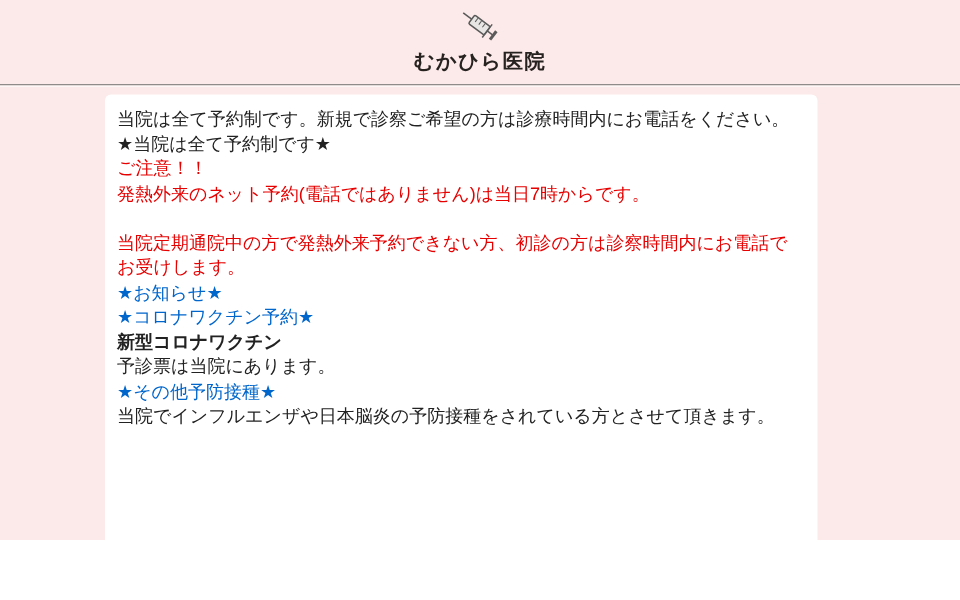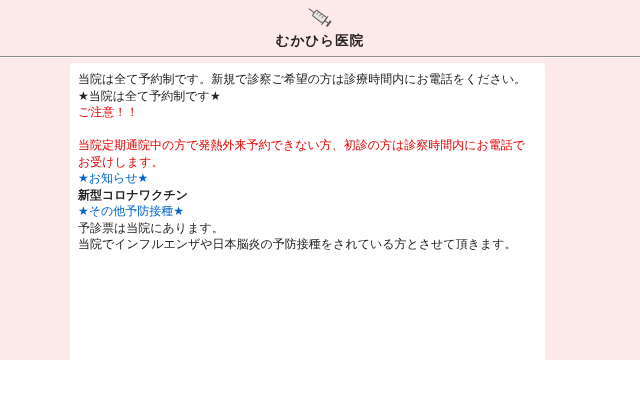--- a/index.html
+++ b/index.html
@@ -93,24 +93,26 @@
     <h1 class="clinic-title">むかひら医院</h1>
   </header>
 
   <hr class="header-divider">
 
   <main class="notice-panel">
     <div id="lines">
         <div class="line"><span class="seg-plain">当院は全て予約制です。新規で診察ご希望の方は診療時間内にお電話をください。</span></div>
         <div class="line"><span class="seg-plain">★当院は全て予約制です★</span></div>
         <div class="line"><span class="seg-red">ご注意！！</span></div>
+        <div class="line"><span class="seg-red">発熱外来のネット予約(電話ではありません)は当日7時からです。</span></div>
         <div class="line"></div>
         <div class="line"><span class="seg-red">当院定期通院中の方で発熱外来予約できない方、初診の方は診察時間内にお電話でお受けします。</span></div>
         <div class="line"><span class="seg-blue">★お知らせ★</span></div>
+        <div class="line"><span class="seg-blue">★コロナワクチン予約★</span></div>
         <div class="line"><span class="seg-bold">新型コロナワクチン</span></div>
+        <div class="line"><span class="seg-plain">予診票は当院にあります。</span></div>
         <div class="line"><span class="seg-blue">★その他予防接種★</span></div>
-        <div class="line"><span class="seg-plain">予診票は当院にあります。</span></div>
         <div class="line"><span class="seg-plain">当院でインフルエンザや日本脳炎の予防接種をされている方とさせて頂きます。</span></div>
         <div class="line"></div>
       </div>
   </main>
 
 </div>
 
 </body></html>

